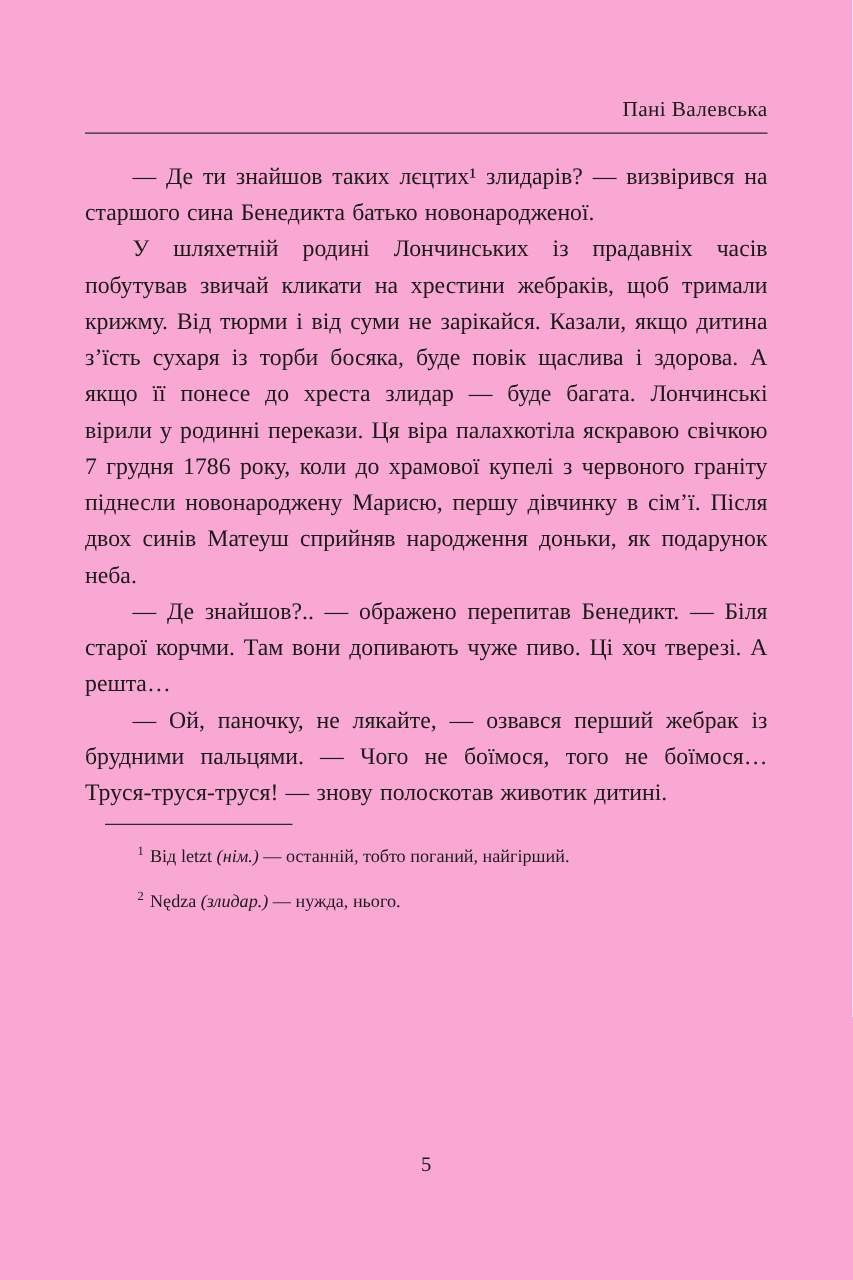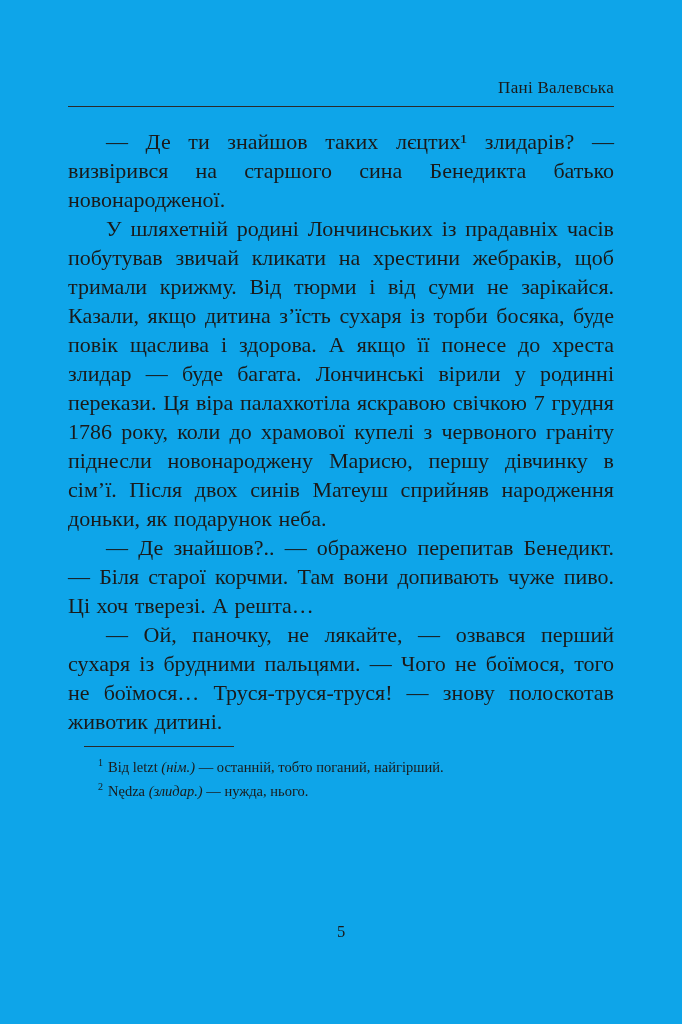--- a/index.html
+++ b/index.html
@@ -11,58 +11,58 @@
     overflow: hidden;
   }
   .page {
     position: relative;
     width: 682px;
     height: 1024px;
     box-sizing: border-box;
     padding: 78px 68px 0 68px;
     font-family: "Liberation Serif", "DejaVu Serif", serif;
     color: #1a1a1a;
-    background: #0ea5e9;
+    background: #f9a8d4;
   }
   .running-head {
     text-align: right;
     font-size: 17px;
     line-height: 20px;
     letter-spacing: 0.3px;
     color: #1a1a1a;
   }
   .head-rule {
     border: none;
     border-top: 1px solid #2a2a2a;
     margin: 8px 0 0 0;
   }
   .body-text {
     margin-top: 20px;
-    font-size: 22px;
+    font-size: 19px;
     line-height: 29px;
     text-align: justify;
   }
   .body-text p {
     margin: 0;
     text-indent: 38px;
     word-spacing: 1px;
   }
   .footnotes {
     margin-top: 10px;
     font-size: 14.5px;
     line-height: 20px;
   }
   .footnote-rule {
     border: none;
     border-top: 1px solid #2a2a2a;
     width: 150px;
     margin: 0 0 6px 16px;
   }
   .footnote {
-    margin: 0;
+    margin: 12px;
     text-indent: 30px;
     text-align: left;
   }
   .footnote sup {
     font-size: 10px;
     margin-right: 5px;
   }
   .footnote em {
     font-style: italic;
   }
@@ -83,21 +83,21 @@
 
   <div class="running-head">
     <span>Пані Валевська</span>
   </div>
   <hr class="head-rule">
 
   <div class="body-text">
     <p>— Де ти знайшов таких лєцтих¹ злидарів? — визвірився на старшого сина Бенедикта батько новонародженої.</p>
     <p>У шляхетній родині Лончинських із прадавніх часів побутував звичай кликати на хрестини жебраків, щоб тримали крижму. Від тюрми і від суми не зарікайся. Казали, якщо дитина з’їсть сухаря із торби босяка, буде повік щаслива і здорова. А якщо її понесе до хреста злидар — буде багата. Лончинські вірили у родинні перекази. Ця віра палахкотіла яскравою свічкою 7 грудня 1786 року, коли до храмової купелі з червоного граніту піднесли новонароджену Марисю, першу дівчинку в сім’ї. Після двох синів Матеуш сприйняв народження доньки, як подарунок неба.</p>
     <p>— Де знайшов?.. — ображено перепитав Бенедикт. — Біля старої корчми. Там вони допивають чуже пиво. Ці хоч тверезі. А решта…</p>
-    <p>— Ой, паночку, не лякайте, — озвався перший сухаря із брудними пальцями. — Чого не боїмося, того не боїмося… Труся-труся-труся! — знову полоскотав животик дитині.</p>
+    <p>— Ой, паночку, не лякайте, — озвався перший жебрак із брудними пальцями. — Чого не боїмося, того не боїмося… Труся-труся-труся! — знову полоскотав животик дитині.</p>
   </div>
 
   <div class="footnotes">
     <hr class="footnote-rule">
     <p class="footnote"><sup>1</sup><span>Від letzt </span><em>(нім.)</em><span> — останній, тобто поганий, найгірший.</span></p>
     <p class="footnote"><sup>2</sup><span>Nędza </span><em>(злидар.)</em><span> — нужда, нього.</span></p>
   </div>
 
   <div class="page-number">5</div>
 

